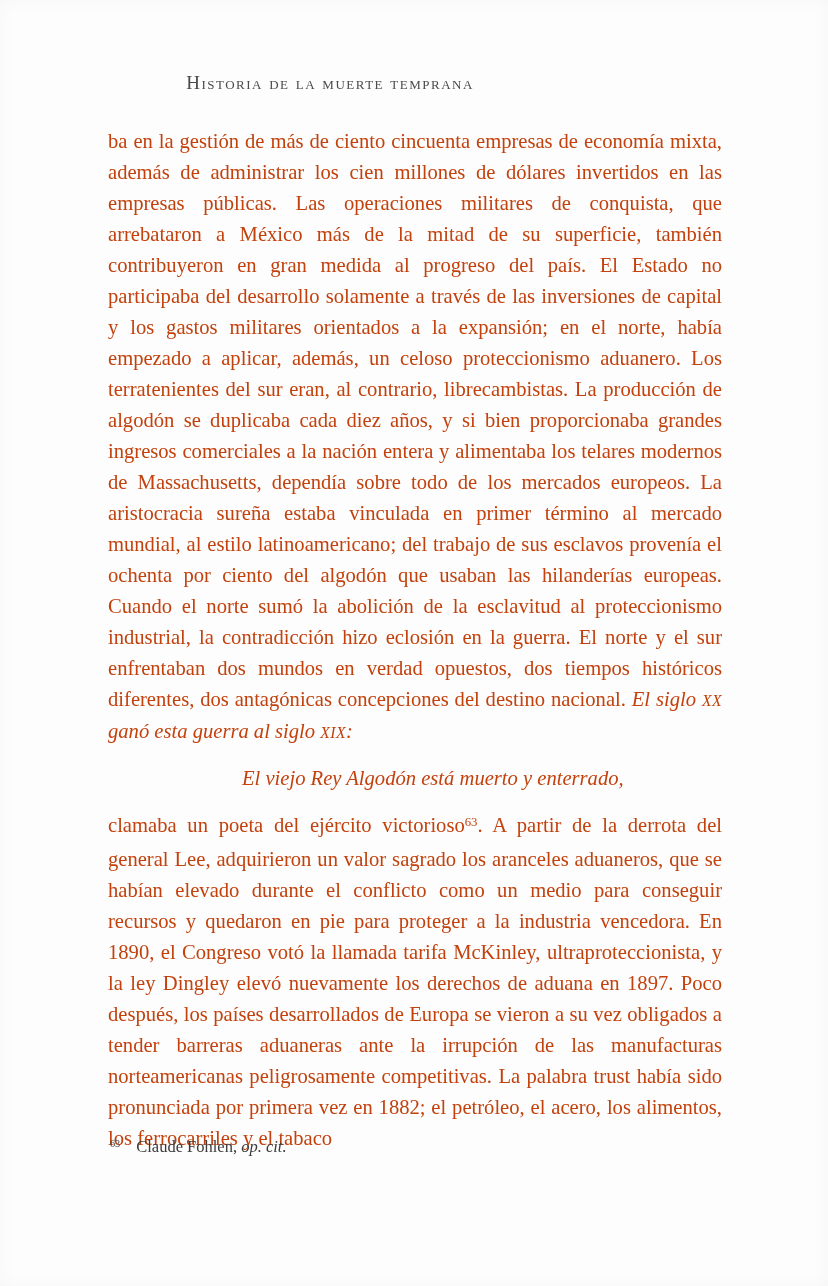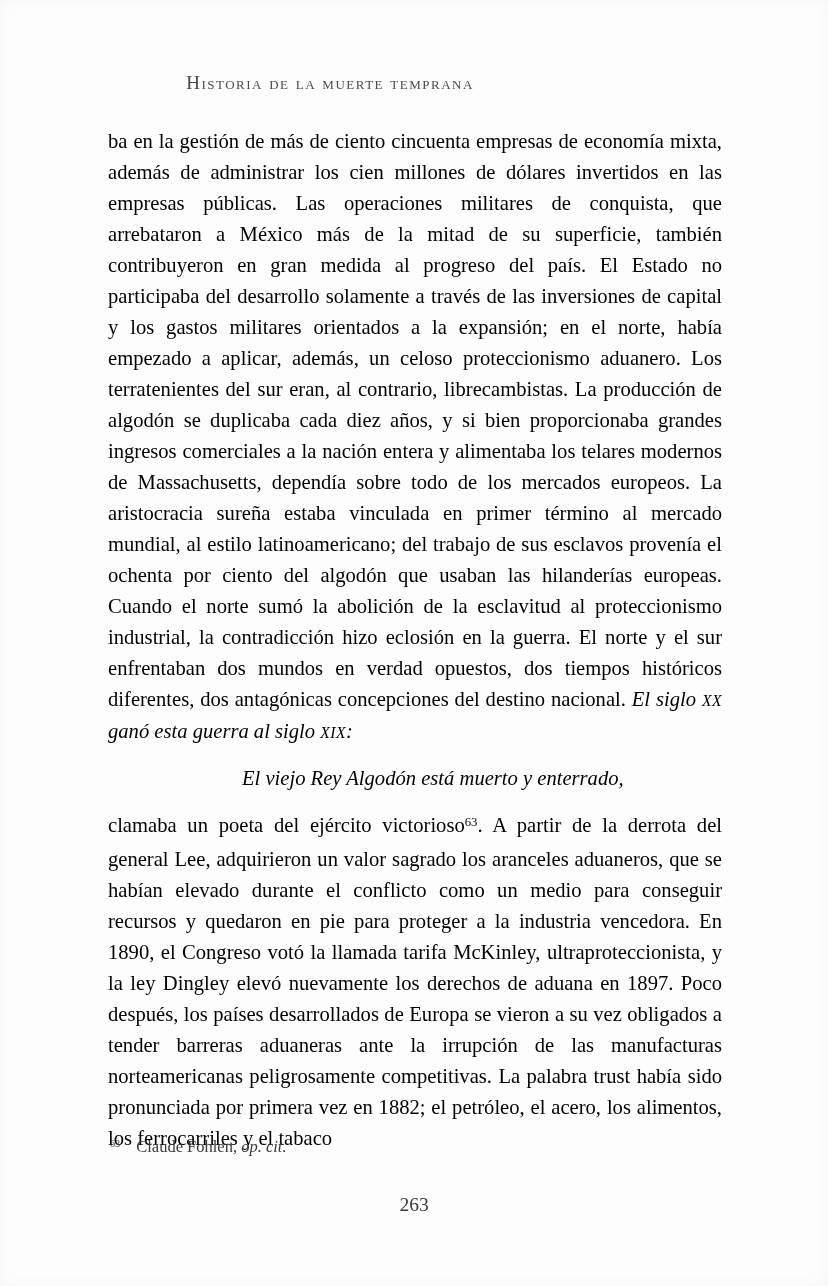--- a/index.html
+++ b/index.html
@@ -25,21 +25,21 @@
     font-size: 19px;
     letter-spacing: 1.5px;
     color: #4a4a4a;
   }
 
   .body-text {
     position: absolute;
     top: 126px;
     left: 108px;
     width: 614px;
-    color: #000000;
+    color: #c2410c;
     font-size: 20.6px;
     line-height: 31px;
     text-align: justify;
   }
 
   .paragraph { text-align: justify; }
 
   .verse-quote {
     margin: 15px 0 16px 134px;
     font-style: italic;
@@ -101,15 +101,14 @@
     <div class="verse-quote">
       <div>El viejo Rey Algodón está muerto y enterrado,</div>
     </div>
 
     <p class="paragraph"><span class="seg-n">clamaba un poeta del ejército victorioso</span><span class="seg-sup">63</span><span class="seg-n">. A partir de la derrota del general Lee, adquirieron un valor sagrado los aranceles aduaneros, que se habían elevado durante el conflicto como un medio para conseguir recursos y quedaron en pie para proteger a la industria vencedora. En 1890, el Congreso votó la llamada tarifa McKinley, ultraproteccionista, y la ley Dingley elevó nuevamente los derechos de aduana en 1897. Poco después, los países desarrollados de Europa se vieron a su vez obligados a tender barreras aduaneras ante la irrupción de las manufacturas norteamericanas peligrosamente competitivas. La palabra trust había sido pronunciada por primera vez en 1882; el petróleo, el acero, los alimentos, los ferrocarriles y el tabaco</span></p>
 
   </div>
 
   <div class="footnote"><span class="seg-supm">63</span><span class="seg-n">Claude Fohlen, </span><span class="seg-i">op. cit.</span></div>
 
-  <div class="page-number">263</div>
 
 </div>
 
 </body></html>

